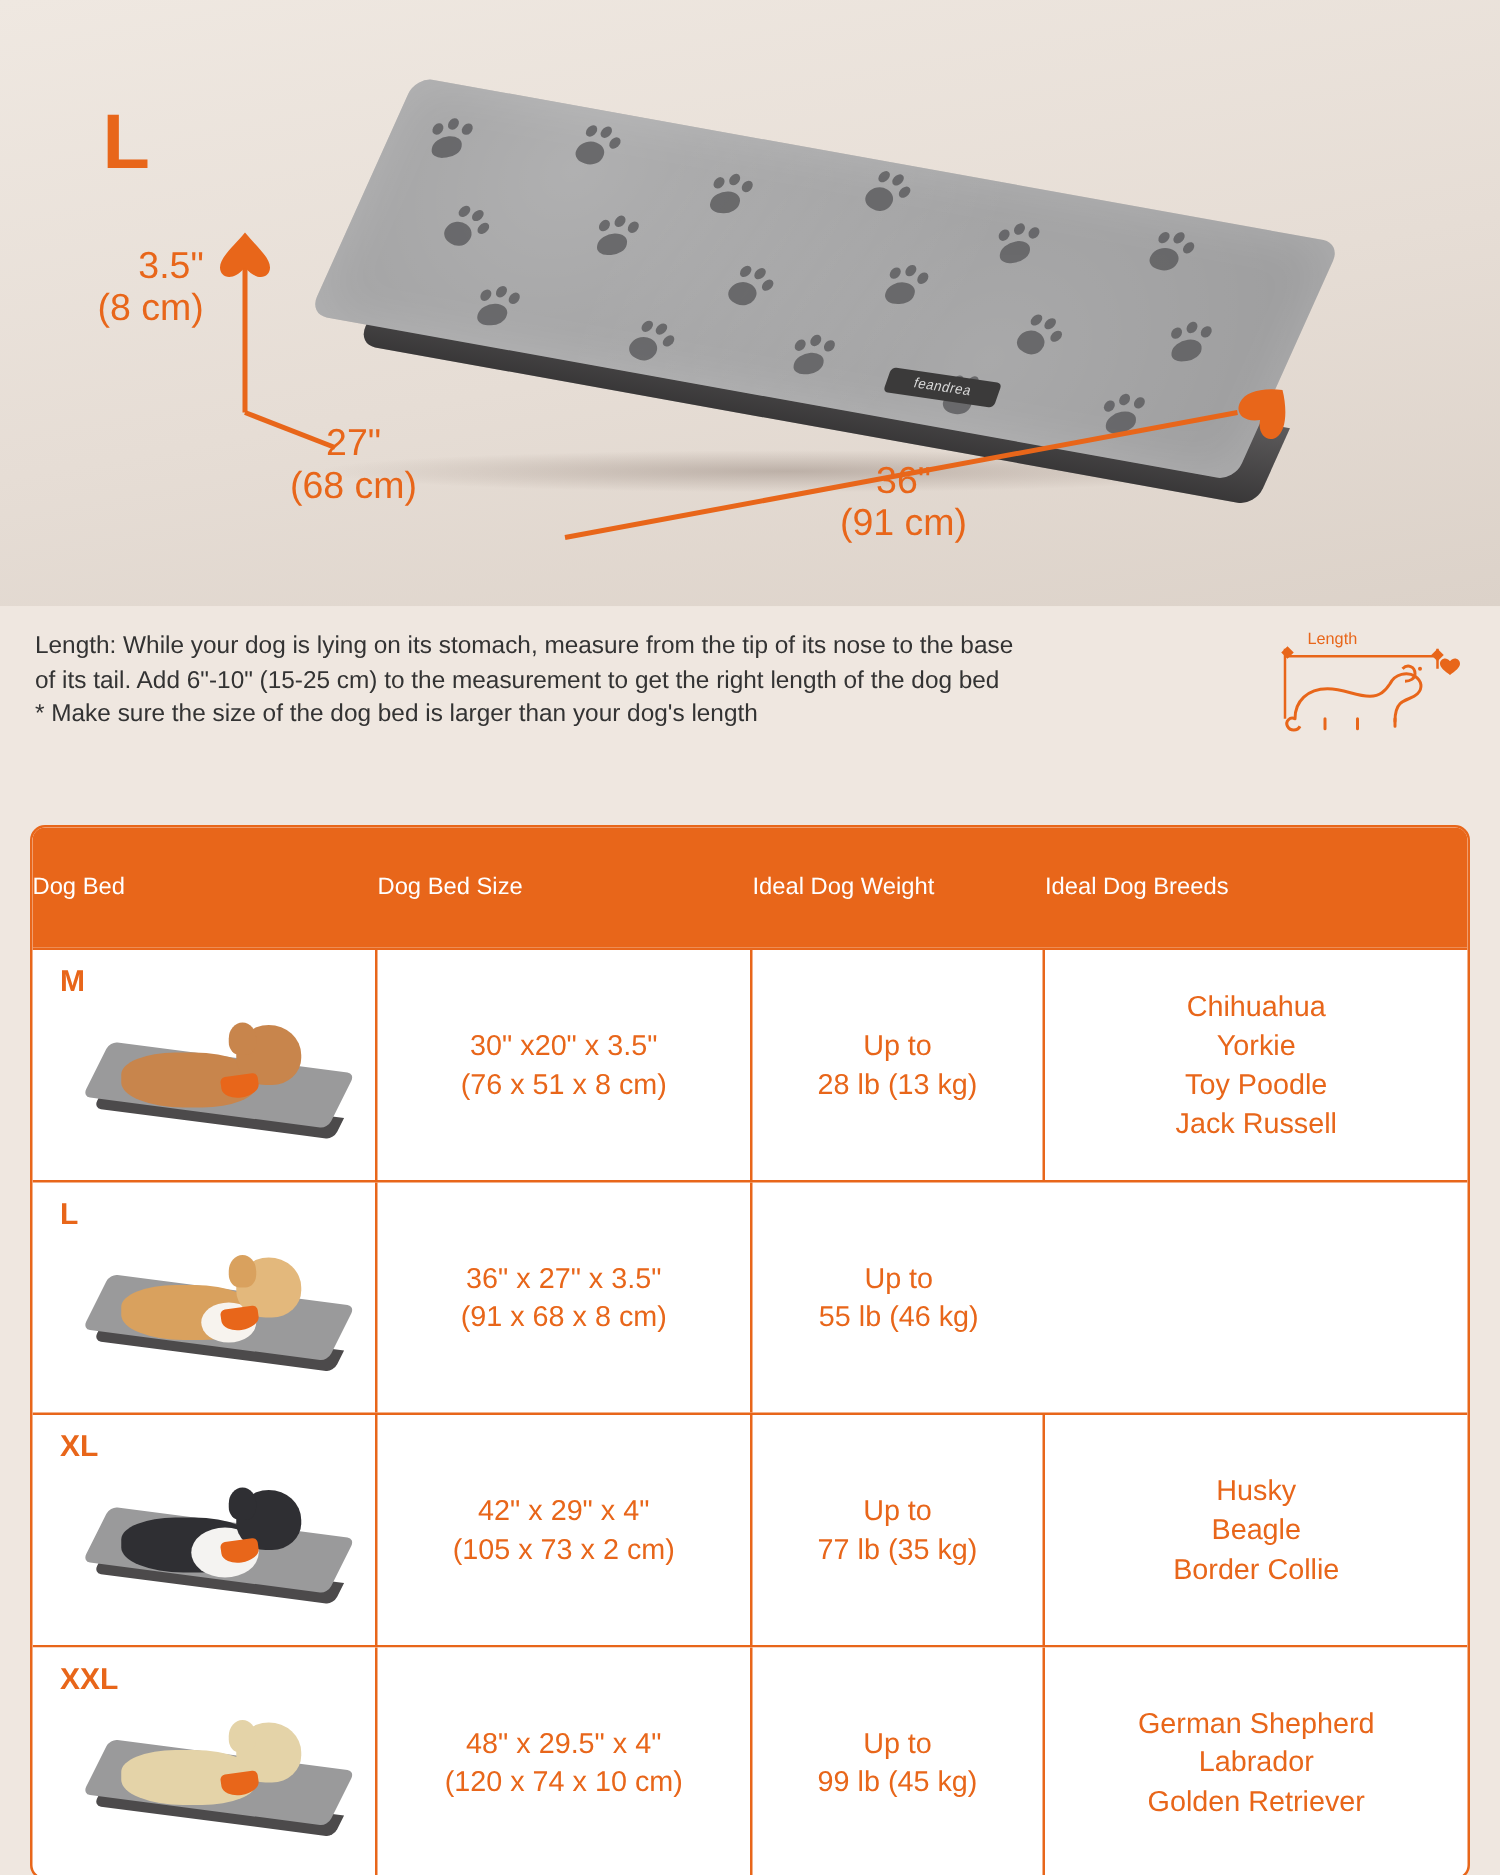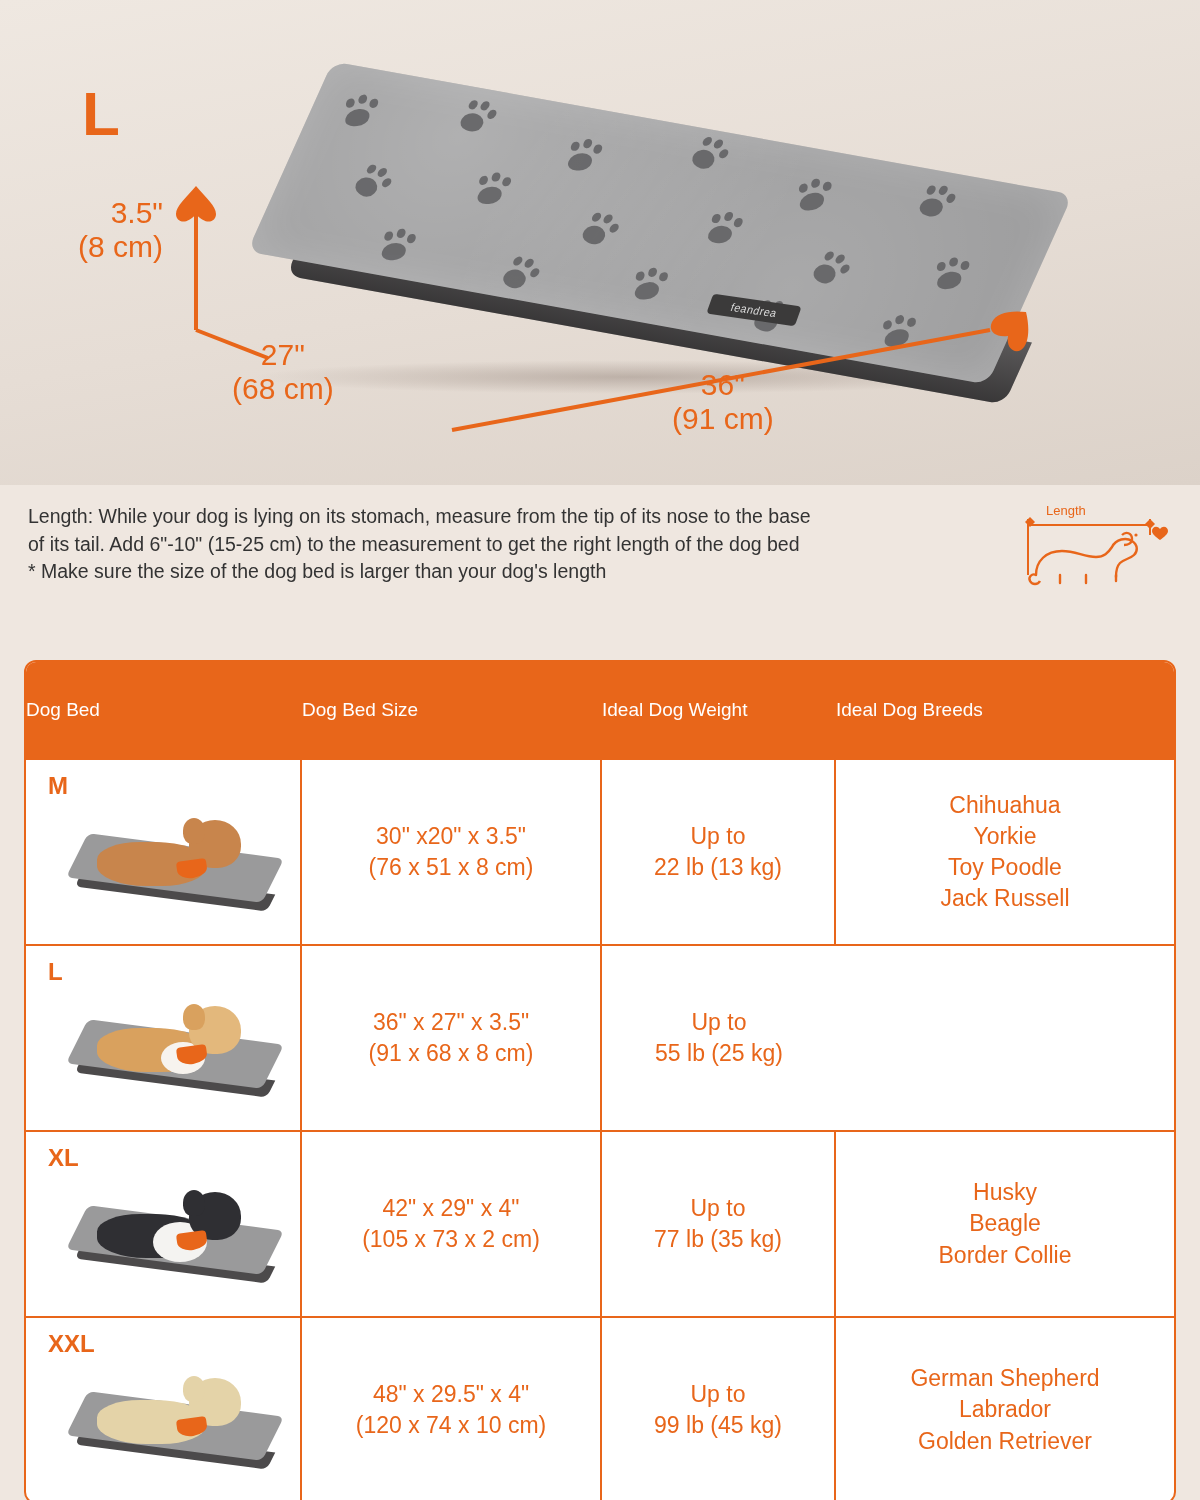--- a/index.html
+++ b/index.html
@@ -418,21 +418,21 @@
     </div>
     <div class="c2">
       <div>
         <div>30" x20" x 3.5"</div>
         <div>(76 x 51 x 8 cm)</div>
       </div>
     </div>
     <div class="c3">
       <div>
         <div>Up to</div>
-        <div>22 lb (13 kg)</div>
+        <div>28 lb (13 kg)</div>
       </div>
     </div>
     <div class="c4">
       <div>
         <div>Chihuahua</div>
         <div>Yorkie</div>
         <div>Toy Poodle</div>
         <div>Jack Russell</div>
       </div>
     </div>
@@ -455,21 +455,21 @@
     </div>
     <div class="c2">
       <div>
         <div>36" x 27" x 3.5"</div>
         <div>(91 x 68 x 8 cm)</div>
       </div>
     </div>
     <div class="c3">
       <div>
         <div>Up to</div>
-        <div>55 lb (25 kg)</div>
+        <div>55 lb (46 kg)</div>
       </div>
     </div>
   </div>
 
   <div class="trow">
     <div class="c1 cell-bed">
       <span class="size-tag">XL</span>
       <div class="thumb">
         <div class="tb-side"></div>
         <div class="tb-top"></div>

